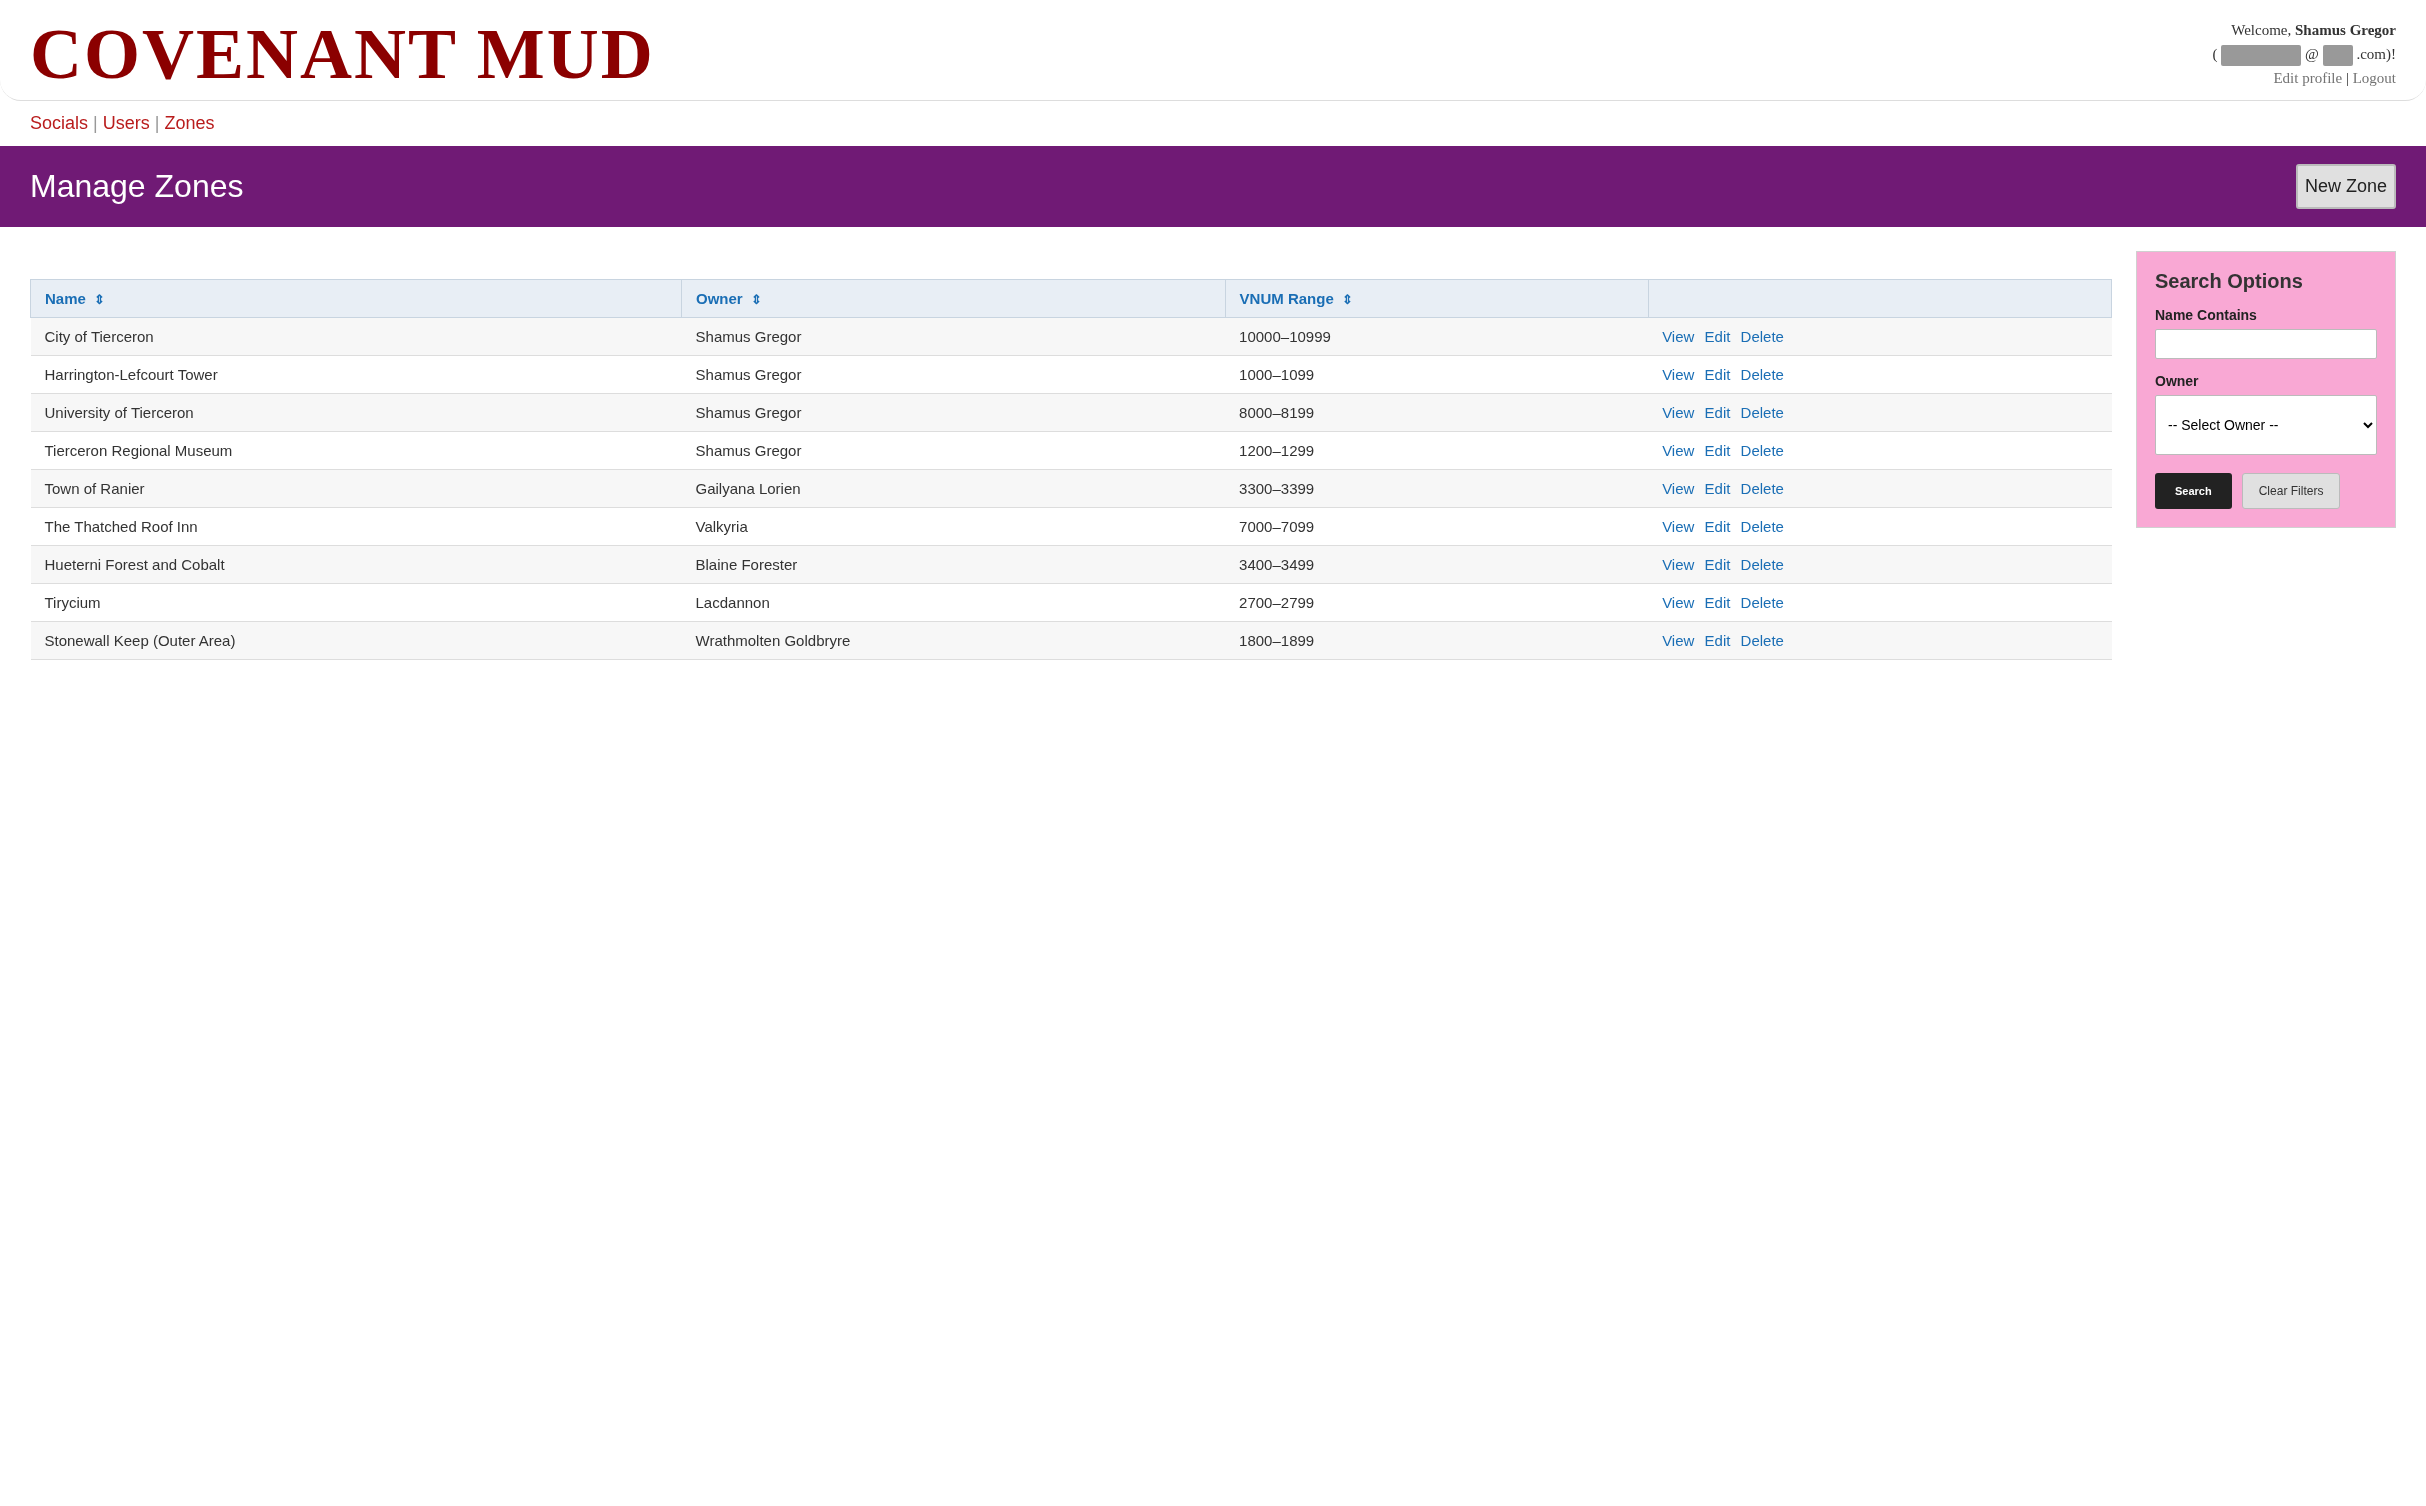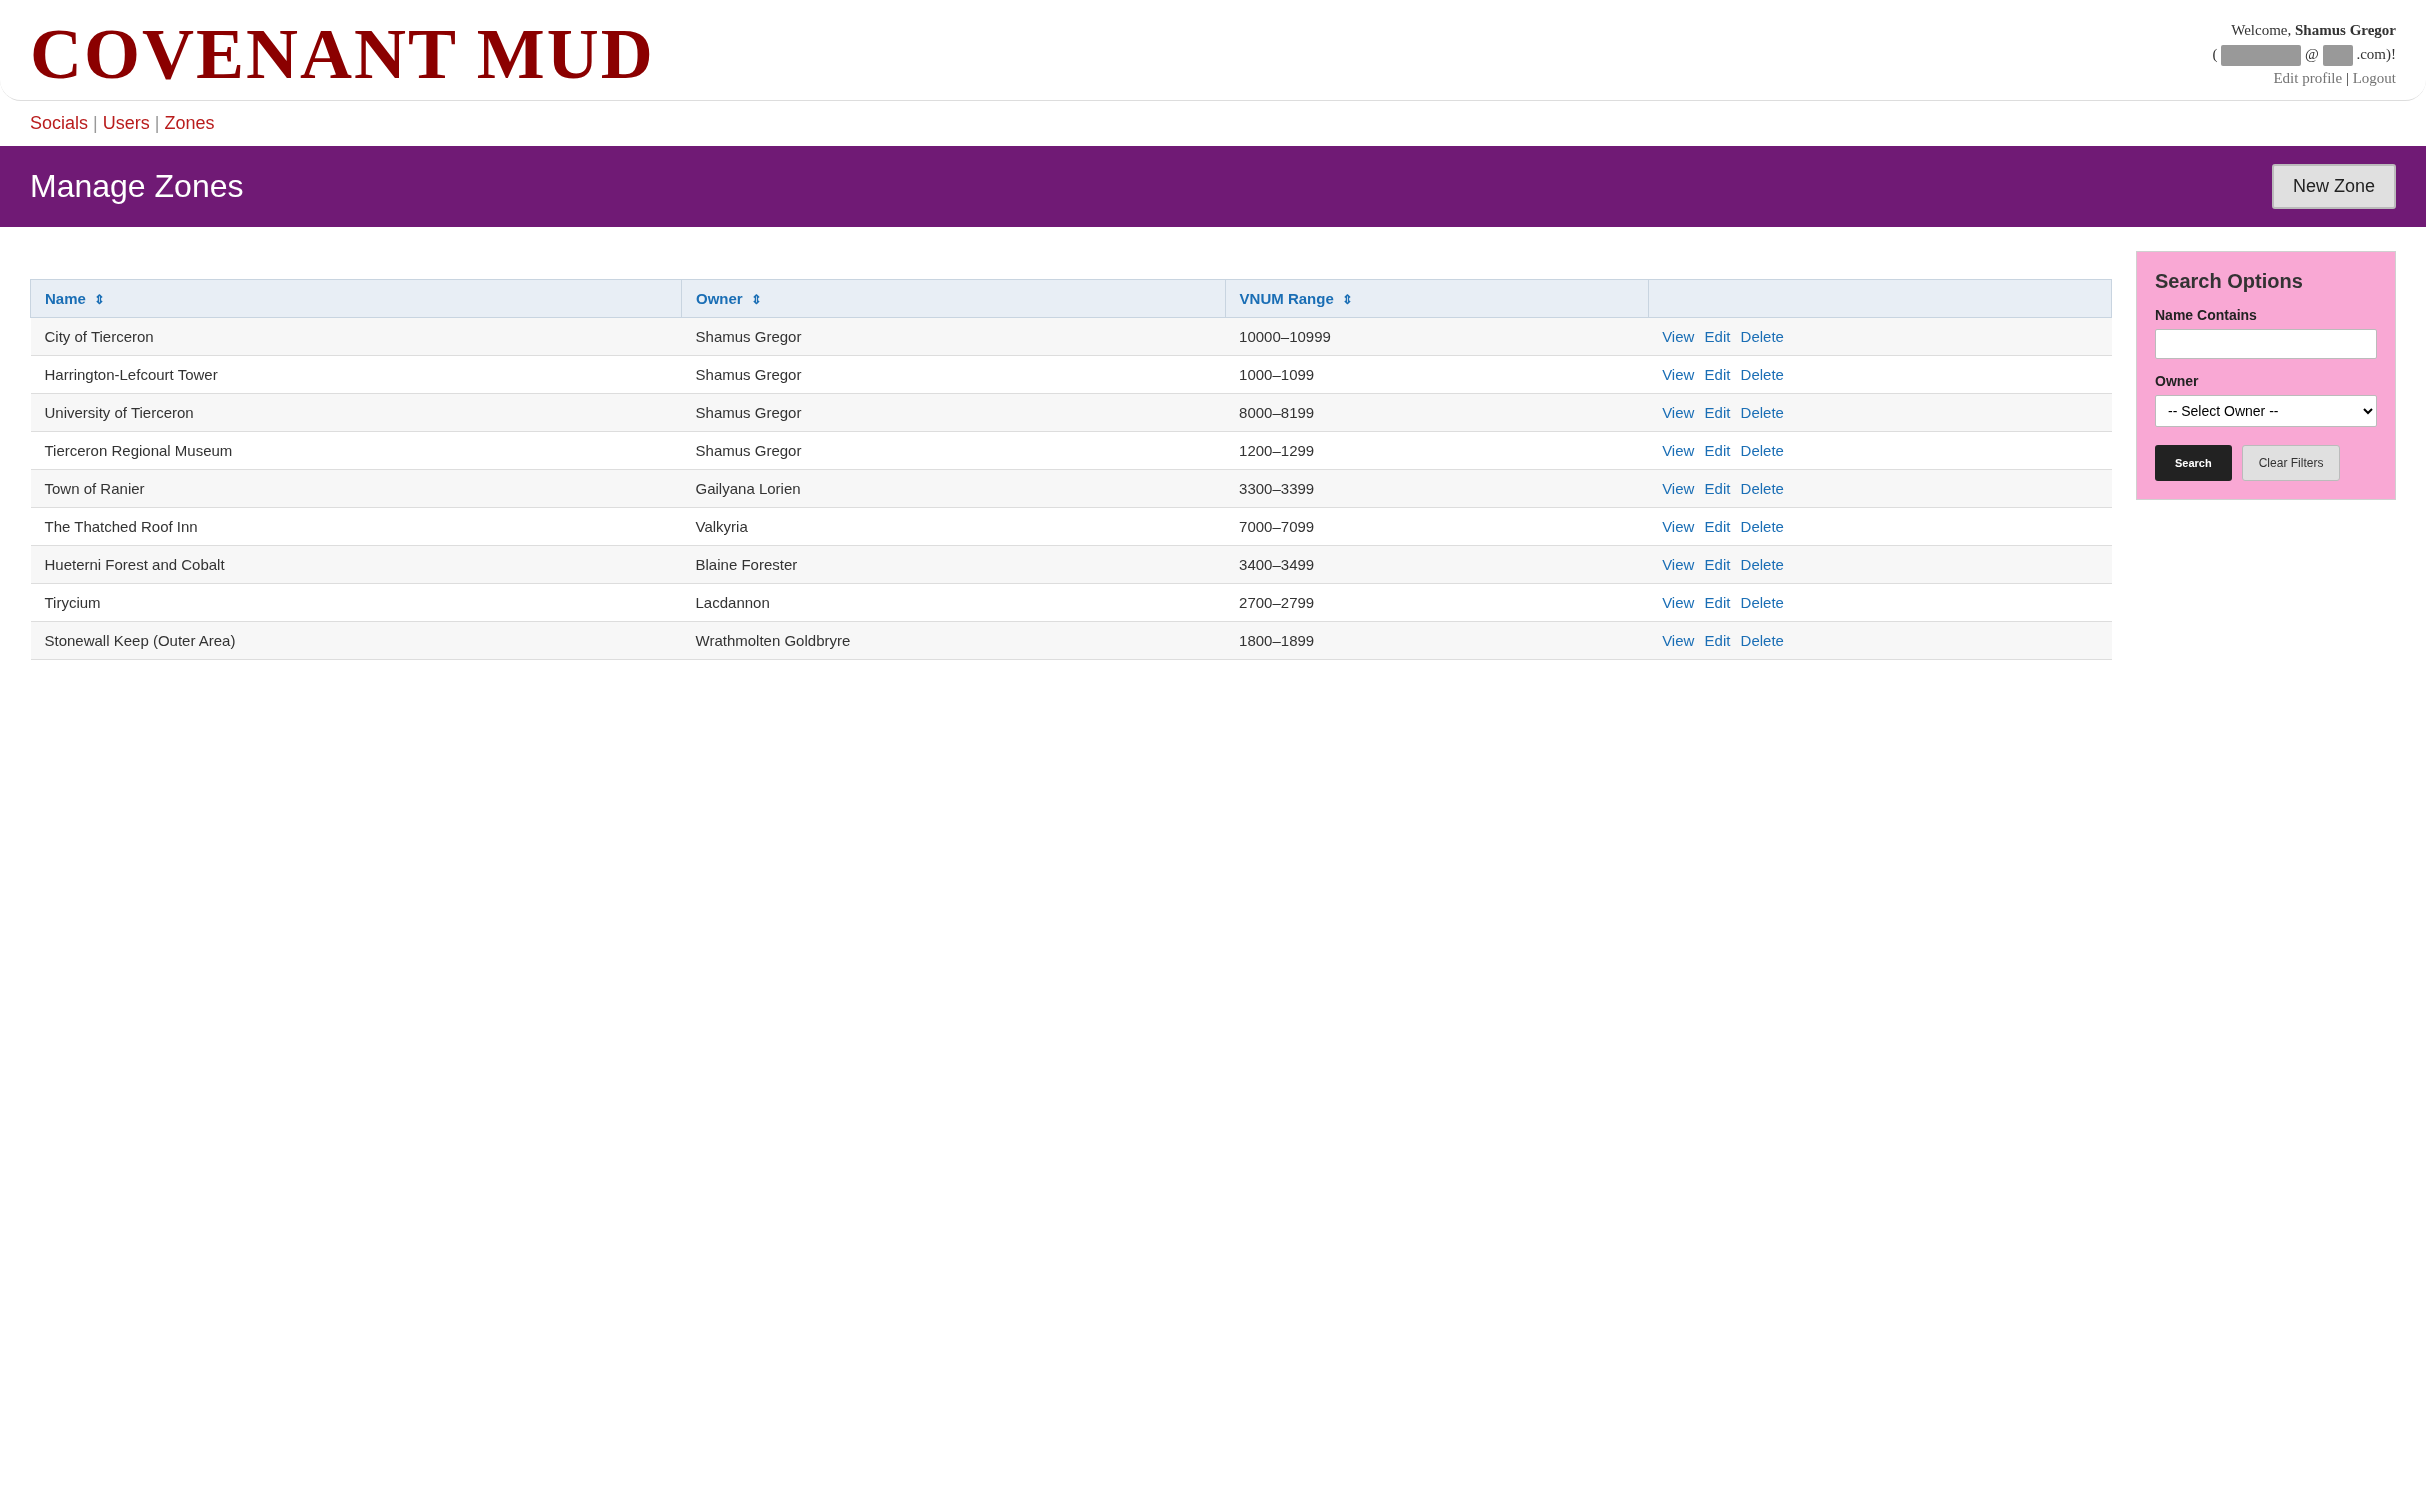--- a/index.html
+++ b/index.html
@@ -12,41 +12,41 @@
     .user-info .username { font-weight: bold; }
     .user-info a { color: #737373; text-decoration: none; }
 
     
     .nav { padding: 12px 30px; font-size: 18px; color: #999; font-family: Arial, sans-serif; }
     .nav a { color: #b91c1c; text-decoration: none; }
 
     
     .page-header { background: #701a75; color: #fff; display: flex; justify-content: space-between; align-items: center; padding: 18px 30px; margin-bottom: 24px; }
     .page-title { font-size: 32px; font-family: Arial, sans-serif; font-weight: normal; }
-    .new-zone-btn { background: #e0e0e0; border: 2px solid #bbb; color: #222; font-size: 18px; padding: 10px 19px; cursor: pointer; font-family: Arial, sans-serif; border-radius: 3px; }
+    .new-zone-btn { background: #e0e0e0; border: 2px solid #bbb; color: #222; font-size: 18px; padding: 10px 7px; cursor: pointer; font-family: Arial, sans-serif; border-radius: 3px; }
 
     
     .main { display: flex; gap: 24px; padding: 0 30px 30px 30px; align-items: flex-start; }
 
     
     .table-section { flex: 1; }
     table { width: 100%; border-collapse: collapse; font-family: Arial, sans-serif; font-size: 15px; margin-top: 28px; }
     th { background: #e8eef5; color: #1a6eb5; font-weight: bold; padding: 10px 14px; text-align: left; border: 1px solid #c8d4e0; cursor: pointer; }
     .sort-arrow { margin-left: 4px; font-size: 13px; }
     td { padding: 10px 14px; border-bottom: 1px solid #ddd; vertical-align: middle; }
     tr:nth-child(odd) td { background: #f7f7f7; }
     tr:nth-child(even) td { background: #fff; }
     .action-link { color: #1a6eb5; text-decoration: none; margin-right: 6px; font-size: 15px; }
 
     
     .sidebar { width: 260px; min-width: 220px; background: #f9a8d4; border: 1px solid #d0d0d0; padding: 18px; font-family: Arial, sans-serif; }
     .sidebar-title { font-size: 20px; font-weight: bold; color: #333; margin-bottom: 14px; }
     .sidebar label { display: block; font-weight: bold; font-size: 14px; color: #222; margin-bottom: 6px; }
     .sidebar input[type="text"] { width: 100%; border: 1px solid #bbb; padding: 6px 8px; font-size: 14px; border-radius: 2px; margin-bottom: 14px; background: #fff; }
-    .sidebar select { width: 100%; border: 1px solid #bbb; padding: 6px 8px; font-size: 14px; border-radius: 2px; margin-bottom: 18px; background: #fff; appearance: auto; }
+    .sidebar select { width: 100%; border: 1px solid #bbb; padding: 20px 8px; font-size: 14px; border-radius: 2px; margin-bottom: 18px; background: #fff; appearance: auto; }
     .sidebar-owner-label { font-weight: bold; font-size: 14px; color: #222; margin-bottom: 6px; display: block; }
     .btn-row { display: flex; gap: 10px; }
     .search-btn { background: #222; color: #fff; border: none; padding: 10px 20px; font-size: 11px; cursor: pointer; border-radius: 3px; font-family: Arial, sans-serif; font-weight: bold; }
     .clear-btn { background: #e0e0e0; border: 1px solid #bbb; color: #333; padding: 10px 16px; font-size: 12px; cursor: pointer; border-radius: 3px; font-family: Arial, sans-serif; }
 
     
     .masked { display: inline-block; background: #999; color: #999; border-radius: 2px; font-size: 13px; min-width: 80px; }
     .masked-short { min-width: 30px; }
   </style>
 </head>

